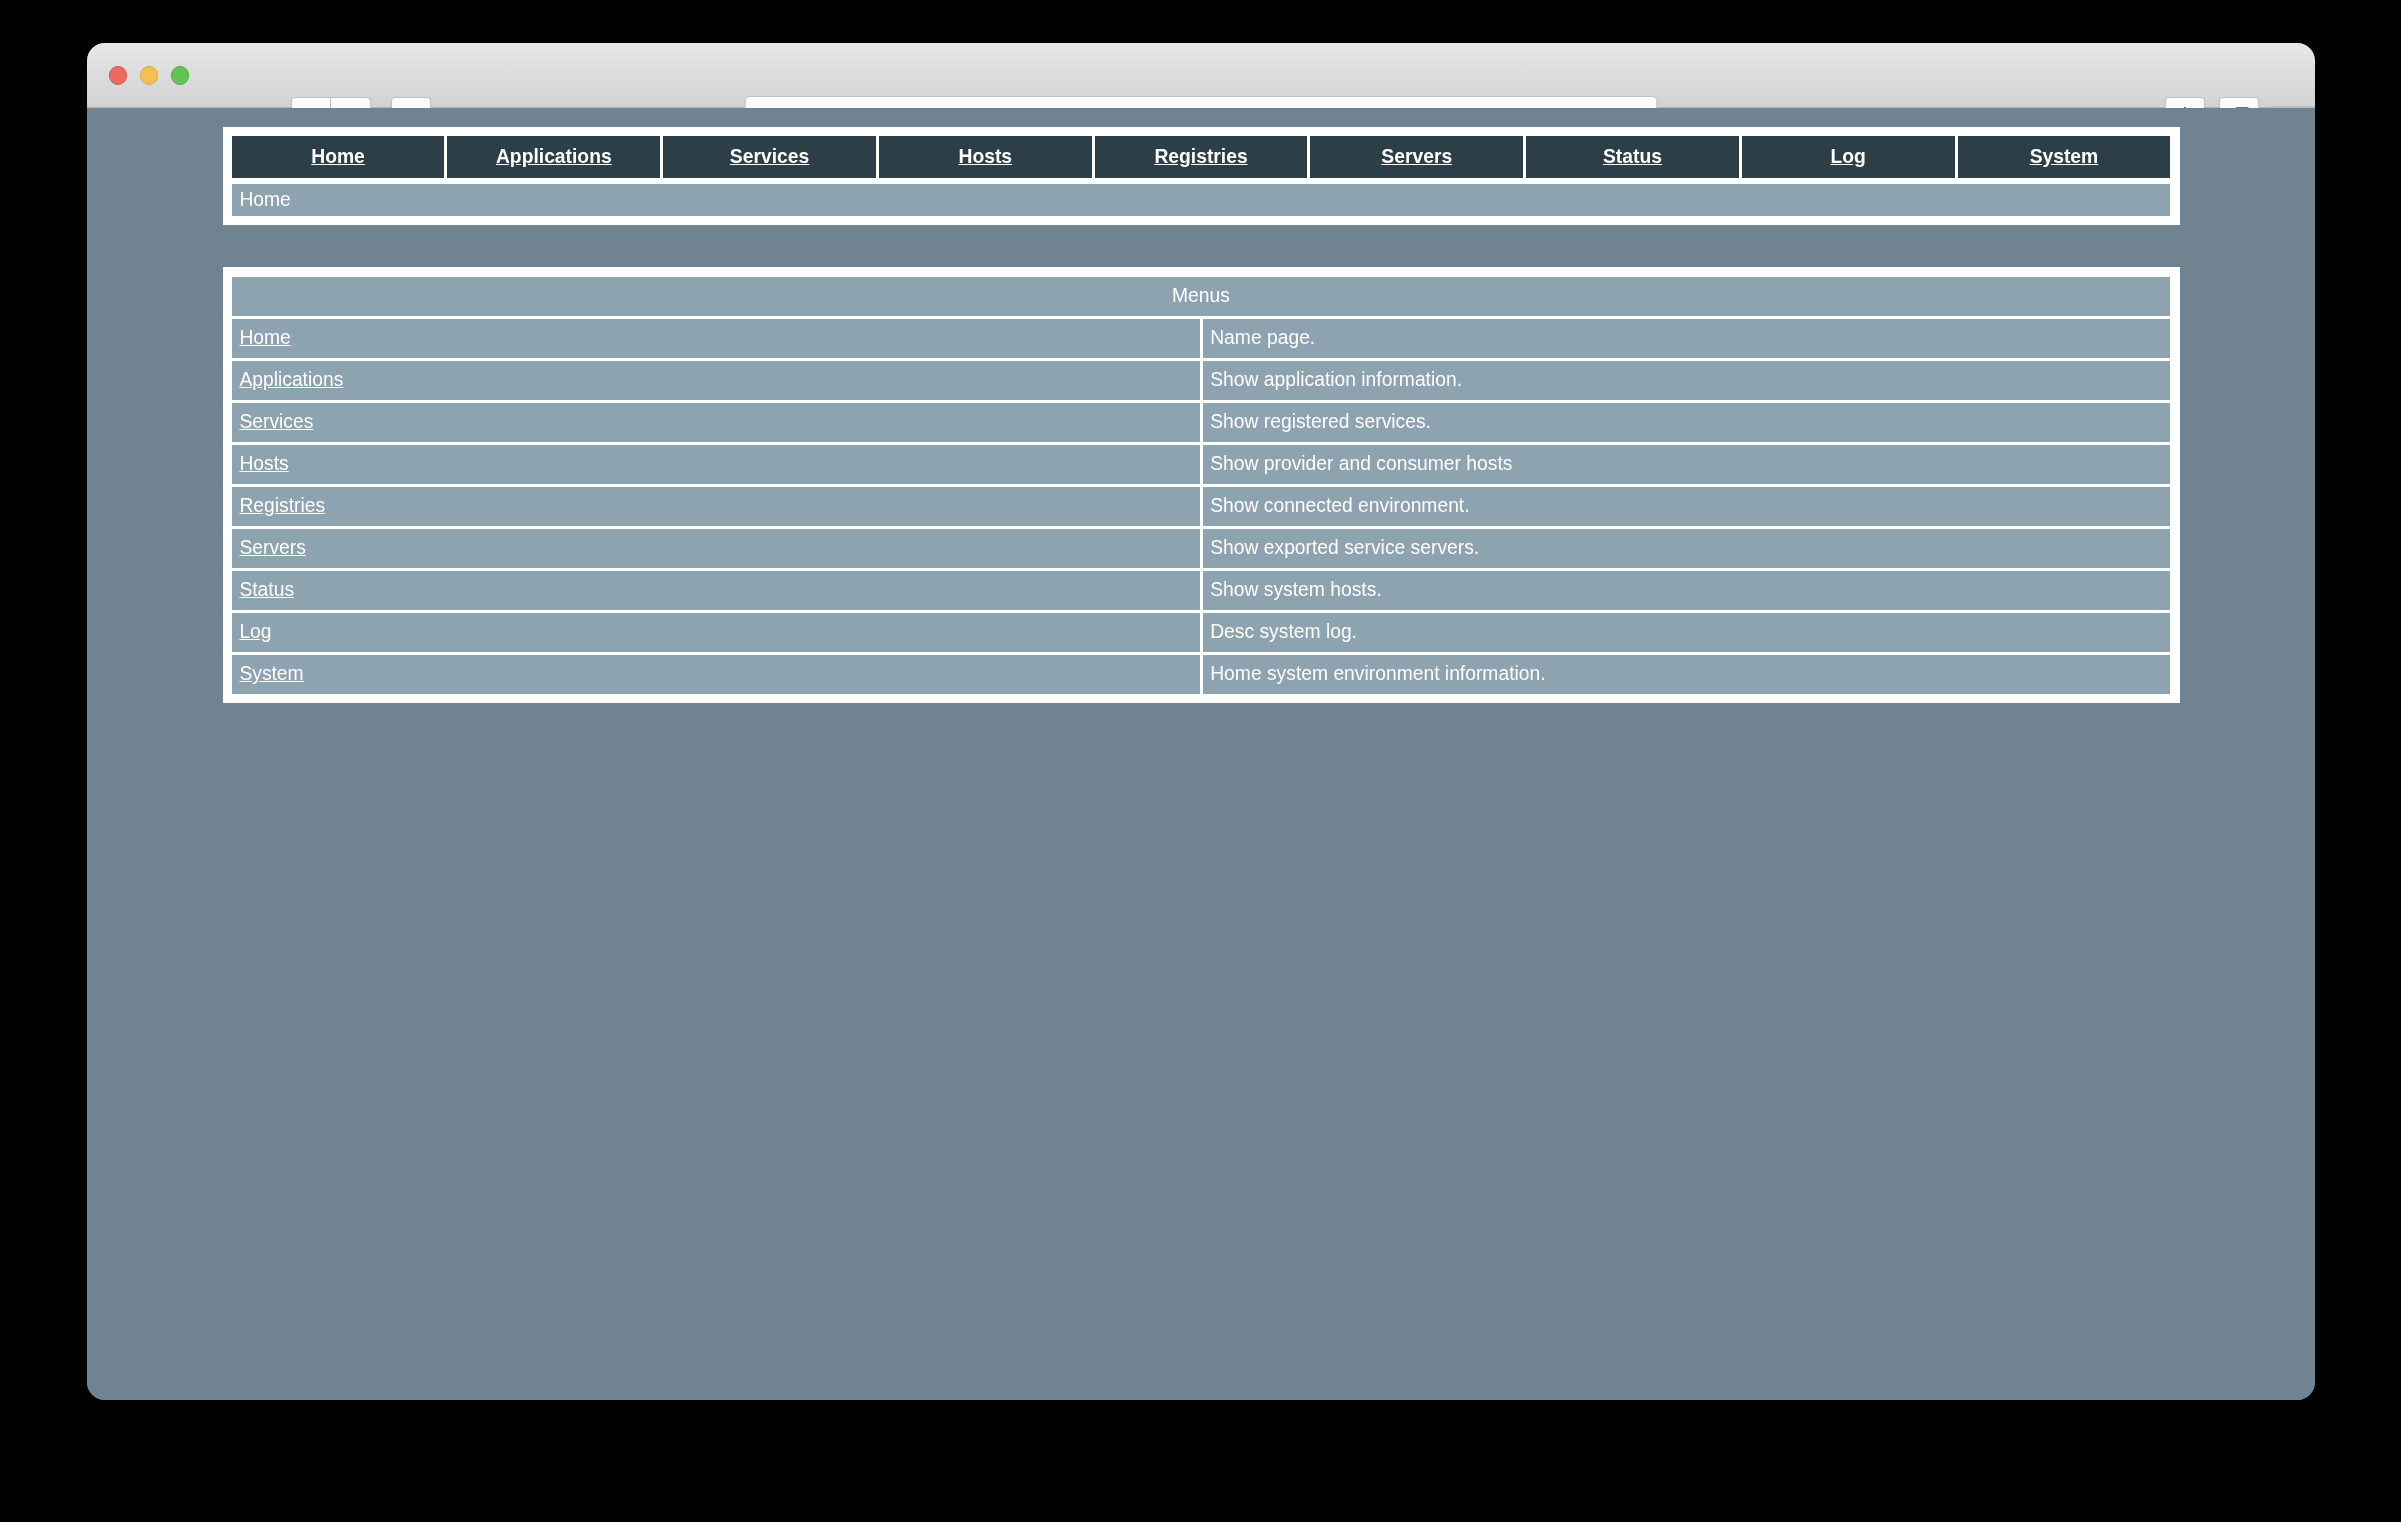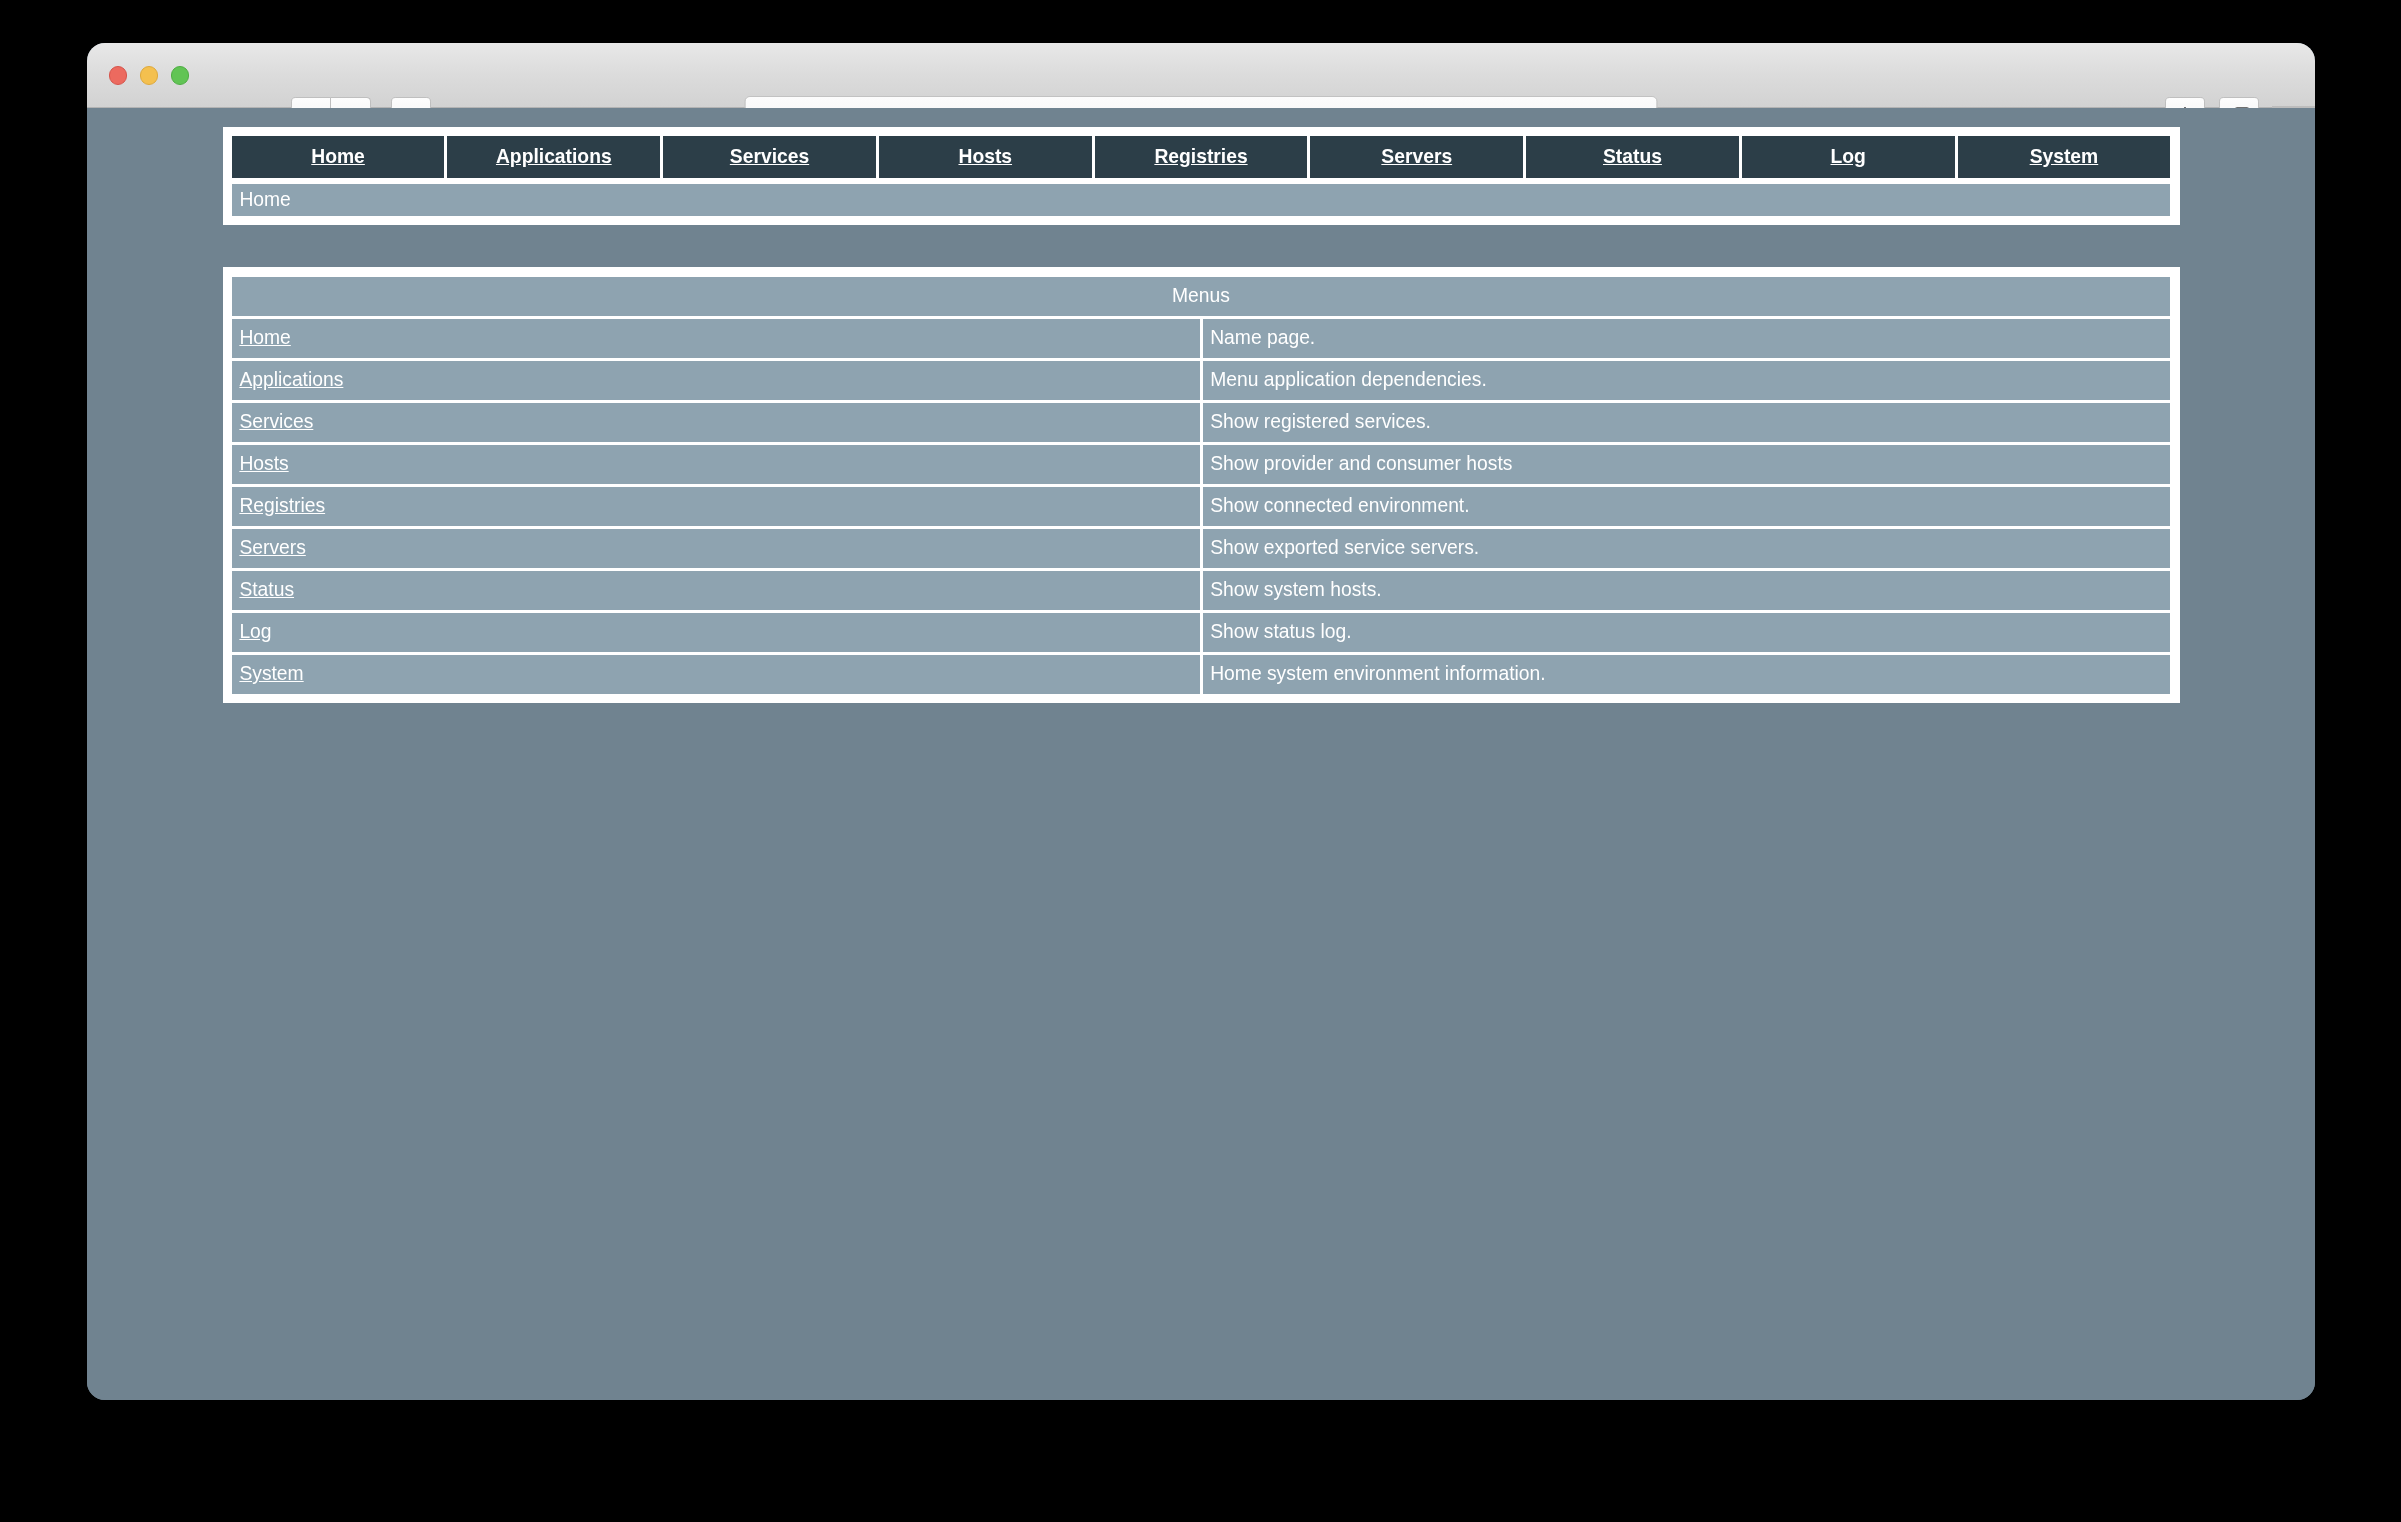--- a/index.html
+++ b/index.html
@@ -403,21 +403,21 @@
         <tr>
           <td class="col-name">
             <a href="#">Home</a>
           </td>
           <td>Name page.</td>
         </tr>
         <tr>
           <td class="col-name">
             <a href="#">Applications</a>
           </td>
-          <td>Menu application dependencies.</td>
+          <td>Show application information.</td>
         </tr>
         <tr>
           <td class="col-name">
             <a href="#">Services</a>
           </td>
           <td>Show registered services.</td>
         </tr>
         <tr>
           <td class="col-name">
             <a href="#">Hosts</a>
@@ -439,21 +439,21 @@
         <tr>
           <td class="col-name">
             <a href="#">Status</a>
           </td>
           <td>Show system hosts.</td>
         </tr>
         <tr>
           <td class="col-name">
             <a href="#">Log</a>
           </td>
-          <td>Show status log.</td>
+          <td>Desc system log.</td>
         </tr>
         <tr>
           <td class="col-name">
             <a href="#">System</a>
           </td>
           <td>Home system environment information.</td>
         </tr>
       </tbody>
         </table>
     </div>

